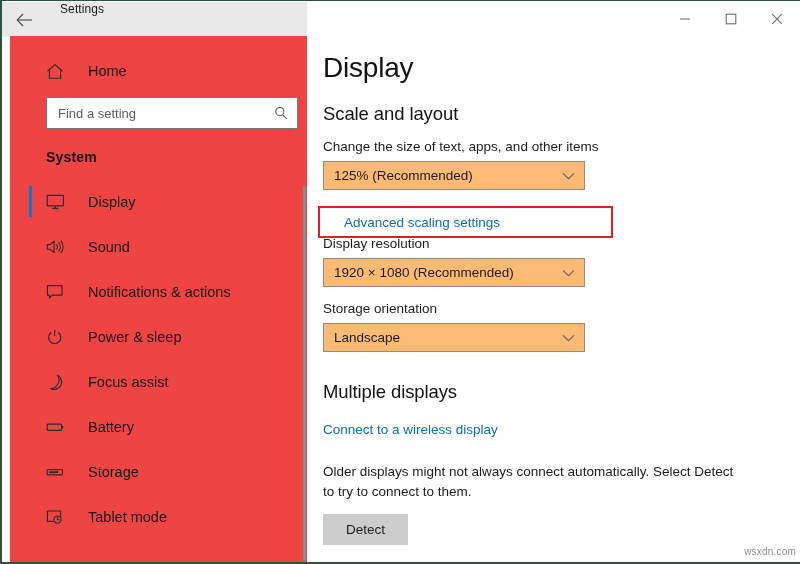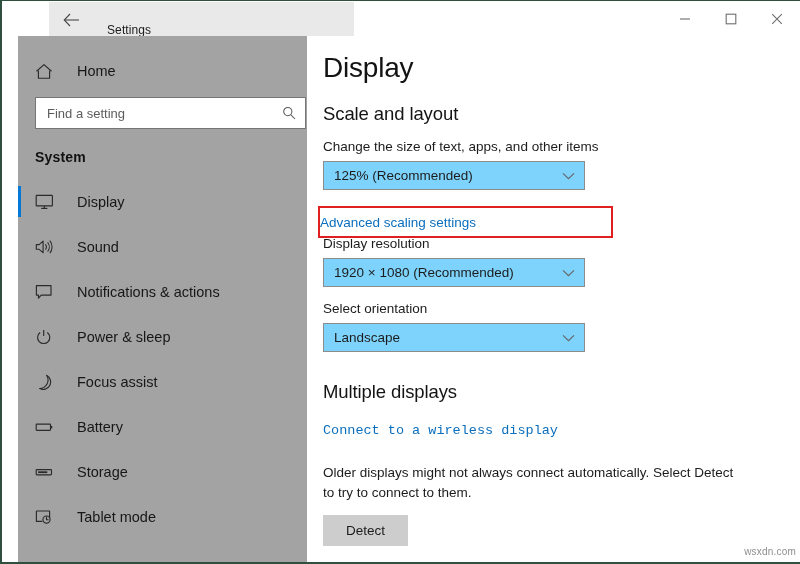--- a/index.html
+++ b/index.html
@@ -34,22 +34,21 @@
     left: 0; top: 0;
     width: 798px; height: 35px;
     background: #ffffff;
   }
   #titlebar-left {
     position: absolute;
     left: 0; top: 1px;
     width: 305px; height: 35px;
     background: #e9e9e9;
     display: flex;
-    align-items: flex-end;
-    margin-left: 47px;
+    align-items: flex-start;
   }
   #back-button {
     width: 44px; height: 35px;
     display: flex; align-items: center; justify-content: center;
     cursor: default;
   }
   #back-button svg { display: block; }
   #app-title {
     font-size: 12px;
     color: #1b1b1b;
@@ -66,26 +65,27 @@
     width: 46px; height: 35px;
     display: flex; align-items: center; justify-content: center;
     background: #ffffff;
     cursor: default;
   }
   .caption-btn svg { display: block; }
 
   
   #sidebar {
     position: absolute;
-    left: 16px; top: 35px;
+    left: 8px; top: 35px;
     width: 305px;
     height: 527px;
-    background: #a3a3a3;
+    background: #ef4444;
     box-sizing: border-box;
     overflow: hidden;
+    padding-left: 19px;
   }
   #home-row {
     display: flex;
     align-items: center;
     height: 42px;
     margin-top: 14px;
     padding-left: 17px;
     cursor: default;
   }
   #home-row .nav-icon {
@@ -201,21 +201,21 @@
   .field-label {
     font-size: 13.5px;
     color: #1c1c1c;
     margin: 14px 16px 0 16px;
   }
   .combo {
     position: relative;
     margin: 7px 0 0 16px;
     width: 262px;
     height: 29px;
-    background: #7dd3fc;
+    background: #fdba74;
     border: 1px solid #8c8c8c;
     box-sizing: border-box;
     display: flex;
     align-items: center;
     cursor: default;
   }
   .combo-value {
     font-size: 13.5px;
     color: #1c1c1c;
     padding-left: 10px;
@@ -237,29 +237,28 @@
     height: 32px;
     border: 2px solid #e02020;
     box-sizing: border-box;
     display: flex;
     align-items: center;
     cursor: default;
   }
   #advanced-scaling-link {
     font-size: 13.5px;
     color: #0a6ebd;
-    padding-left: 0;
+    padding-left: 24px;
   }
   .link-text {
     font-size: 13.5px;
     color: #0a6ebd;
     margin: 0 0 8px 16px;
     display: inline-block;
     cursor: default;
-    font-family: Liberation Mono, monospace;
   }
   #multiple-displays-heading {
     margin-top: 29px;
   }
   #wireless-link-wrap { margin-top: 17px; }
   #detect-desc {
     font-size: 13.5px;
     color: #1c1c1c;
     margin: 17px 16px 0 16px;
     line-height: 20px;
@@ -463,21 +462,21 @@
 
     <div class="combo">
       <span class="combo-value">1920 × 1080 (Recommended)</span>
       <span class="combo-chevron">
         <svg width="13" height="8" viewBox="0 0 13 8">
           <path d="M1 1.4 L6.5 6.6 L12 1.4" fill="none" stroke="#666666" stroke-width="1.15"></path>
         </svg>
       </span>
     </div>
 
-    <div class="field-label">Select orientation</div>
+    <div class="field-label">Storage orientation</div>
 
     <div class="combo">
       <span class="combo-value">Landscape</span>
       <span class="combo-chevron">
         <svg width="13" height="8" viewBox="0 0 13 8">
           <path d="M1 1.4 L6.5 6.6 L12 1.4" fill="none" stroke="#666666" stroke-width="1.15"></path>
         </svg>
       </span>
     </div>
 

